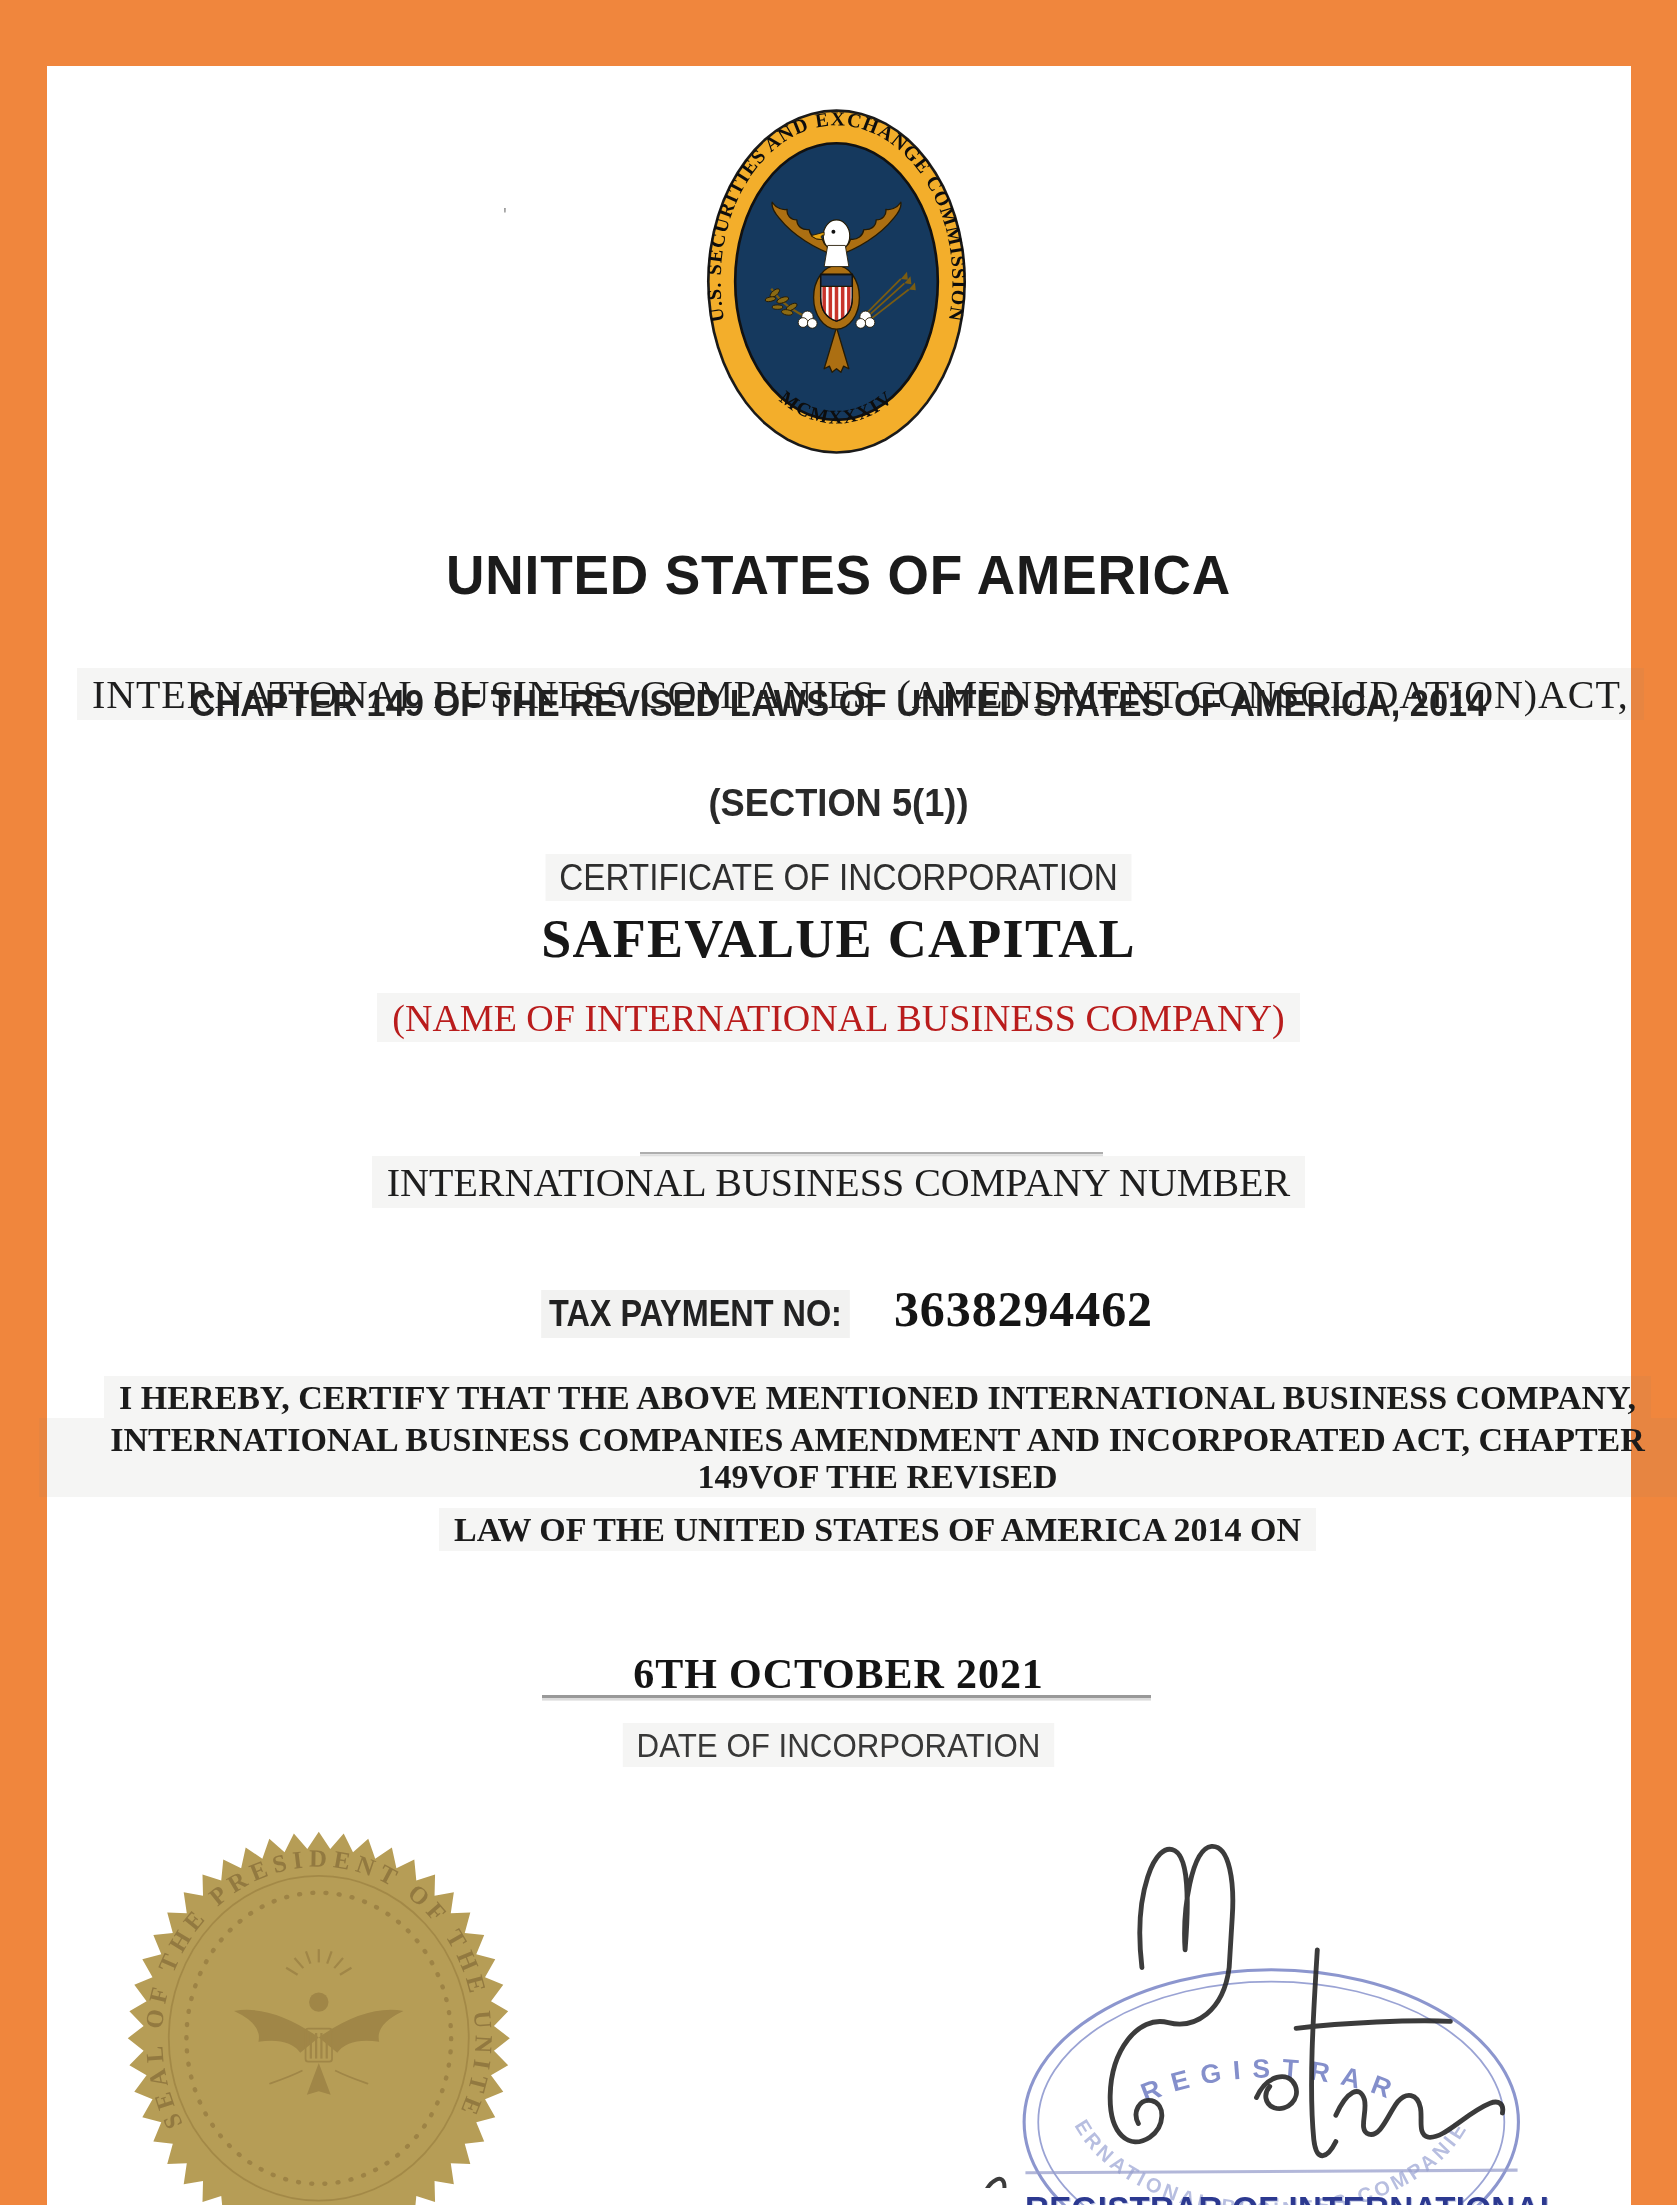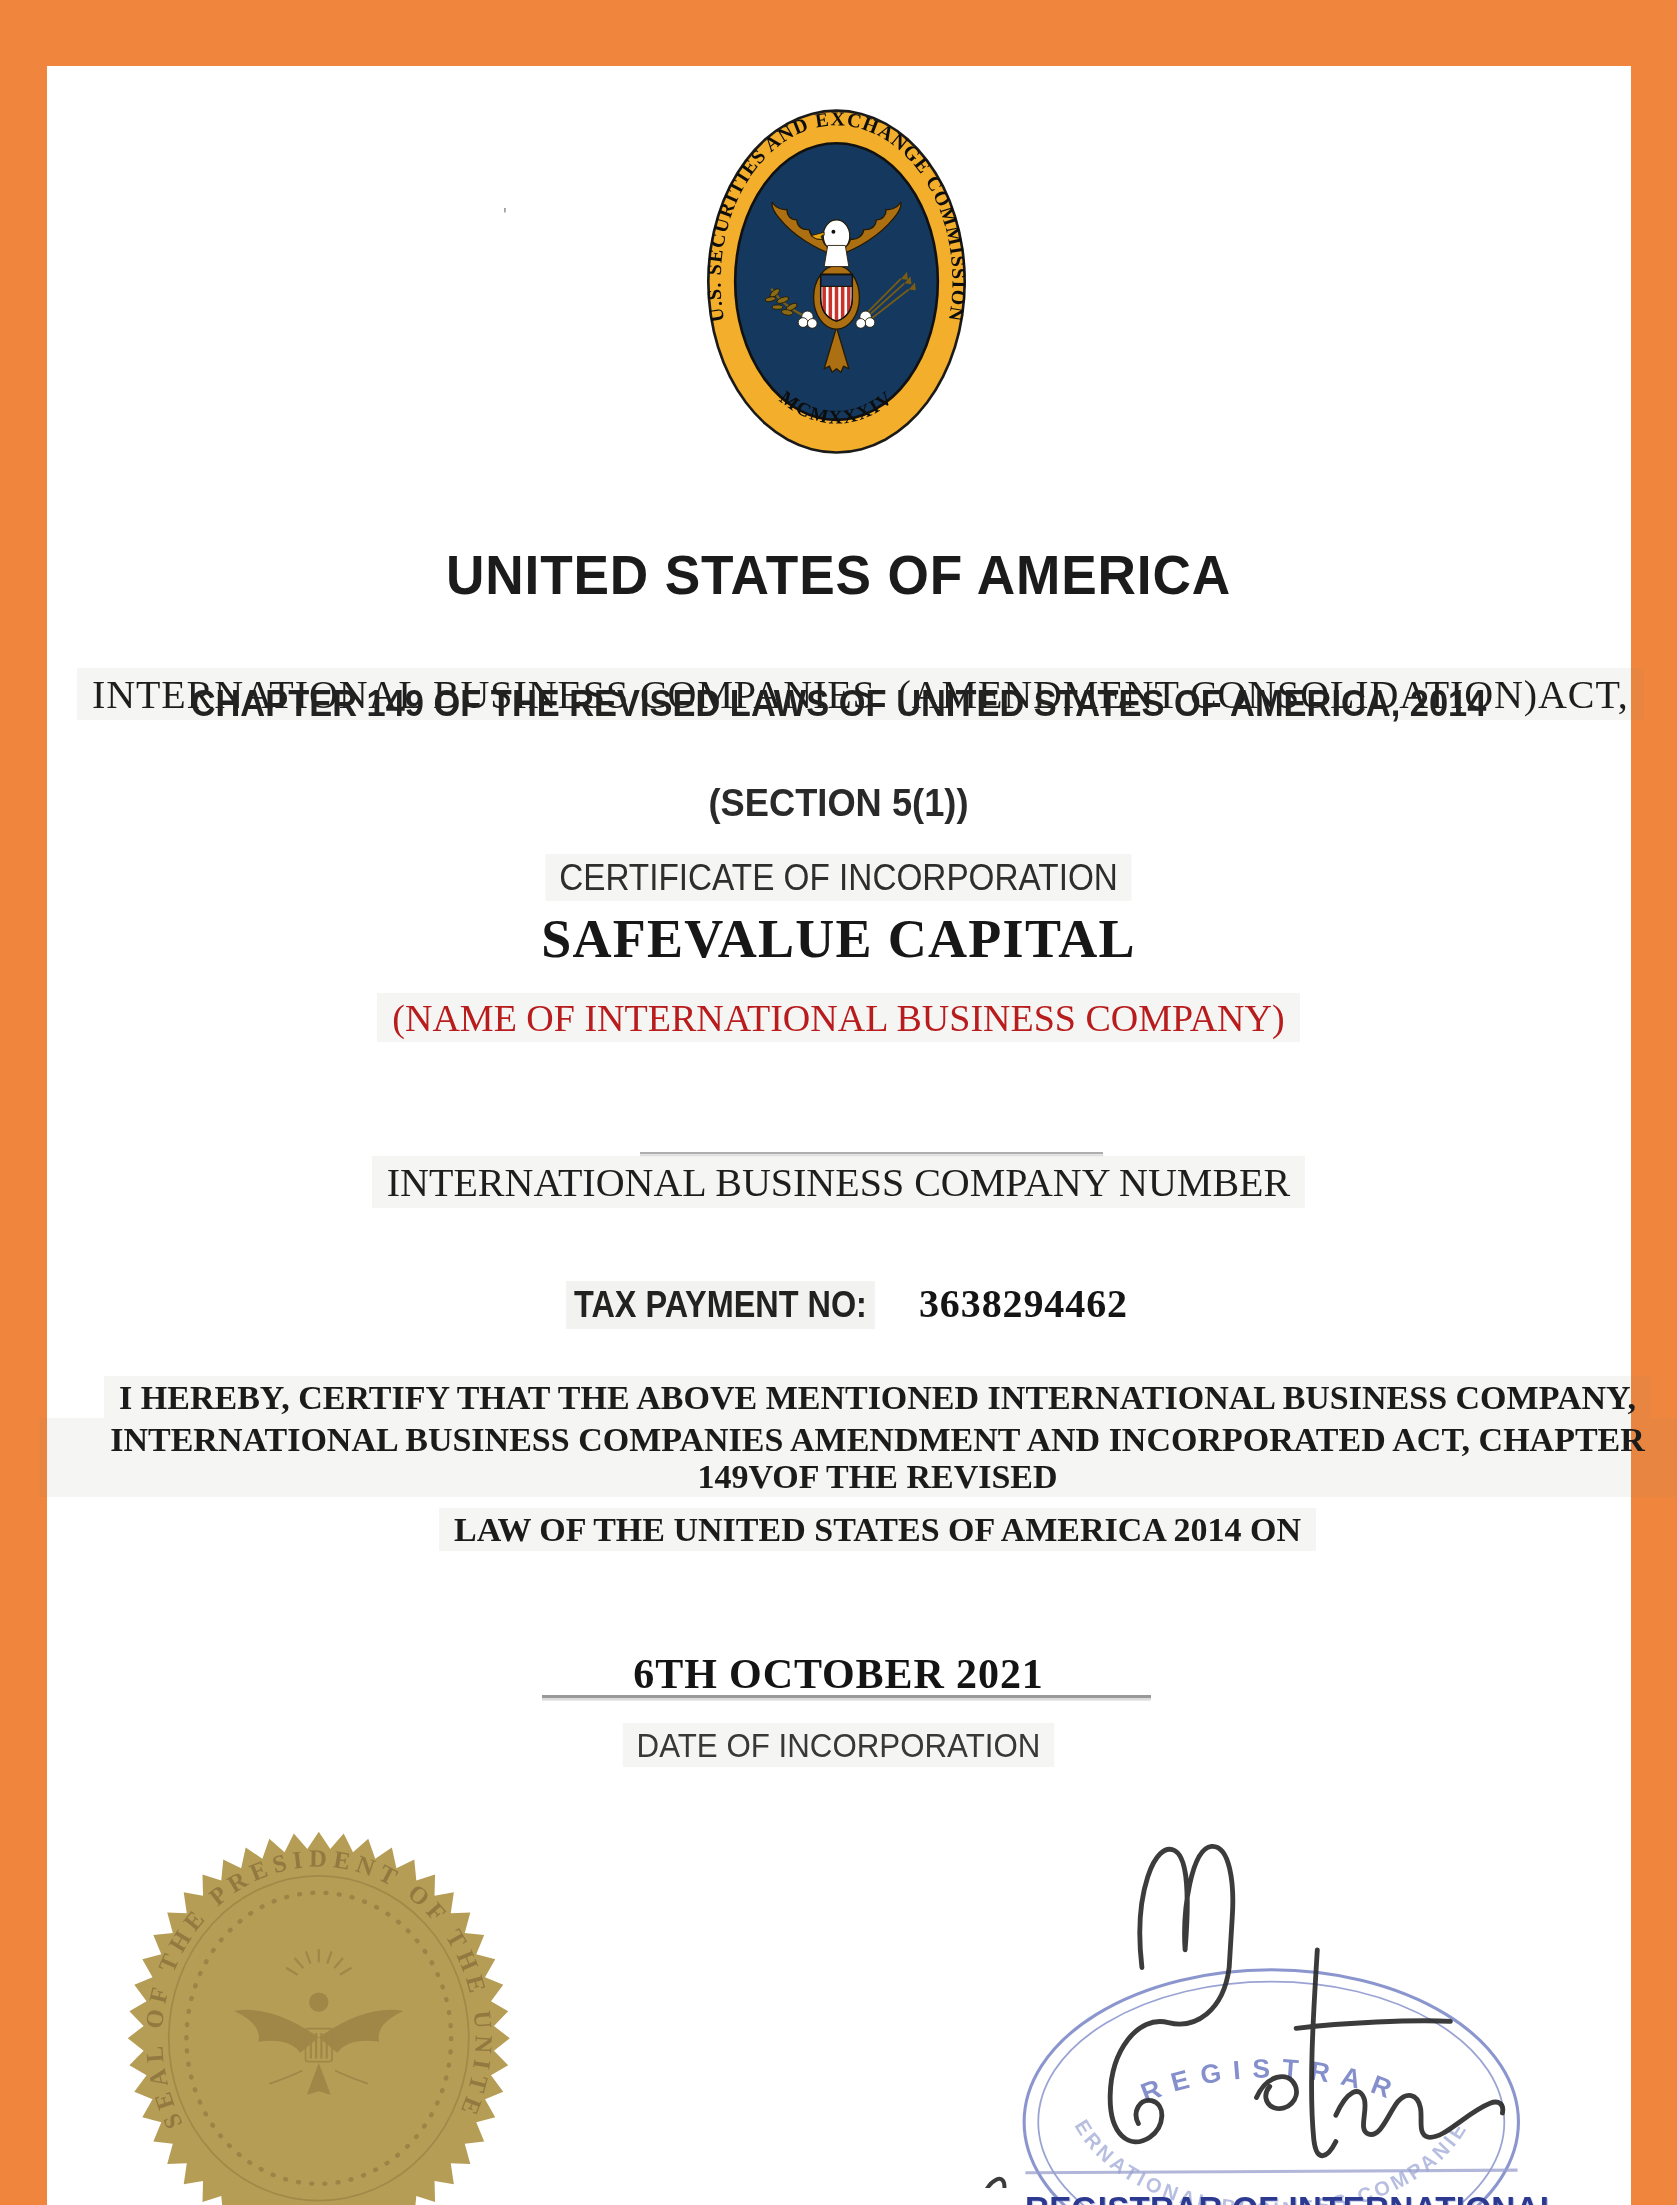--- a/index.html
+++ b/index.html
@@ -25,21 +25,21 @@
   .name-caption{top:993px;font-size:38px;color:#b91c1c;}
   .company-number{top:1092px;font-size:64px;font-weight:bold;letter-spacing:1.8px;color:#1a1a1a;}
   .number-caption{top:1156px;font-size:40px;color:#1e1e1e;}
 
   .rule{position:absolute;}
   .cs-rule{left:640px;top:1152px;width:463px;height:2.2px;background:#aeaeae;box-shadow:0 2.2px 0 rgba(205,205,205,.65);}
   .date-rule{left:542px;top:1695px;width:609px;height:2.6px;background:#999;box-shadow:0 2.6px 0 #dcdcdc;}
 
   .tax-row{position:absolute;left:0;top:1280px;width:1677px;display:flex;justify-content:center;align-items:baseline;gap:27px;}
   .tax-label{font-family:"Liberation Sans",sans-serif;font-size:36px;font-weight:600;transform:scaleX(.90);color:#222;background:rgba(125,125,118,0.10);padding:2.6px 8.8px;}
-  .tax-number{font-size:40px;font-weight:bold;color:#151515;letter-spacing:0.9px;}
+  .tax-number{font-size:50px;font-weight:bold;color:#151515;letter-spacing:0.9px;}
 
   .certify{position:absolute;left:0;top:1376px;width:1677px;text-align:center;font-size:34px;font-weight:bold;color:#1b1b1b;margin-left:39px;}
   .certify div{line-height:37px;}
   .certify .gap{margin-top:11px;}
 
   .date-value{top:1650px;font-size:42px;font-weight:bold;letter-spacing:0.9px;color:#141414;}
   .date-caption{top:1723px;font-size:34px;font-weight:500;transform:scaleX(.92);color:#383838;}
 
   .stray{position:absolute;left:503px;top:204px;font-size:20px;color:#9a9a9a;font-family:"Liberation Sans",sans-serif;}
 

